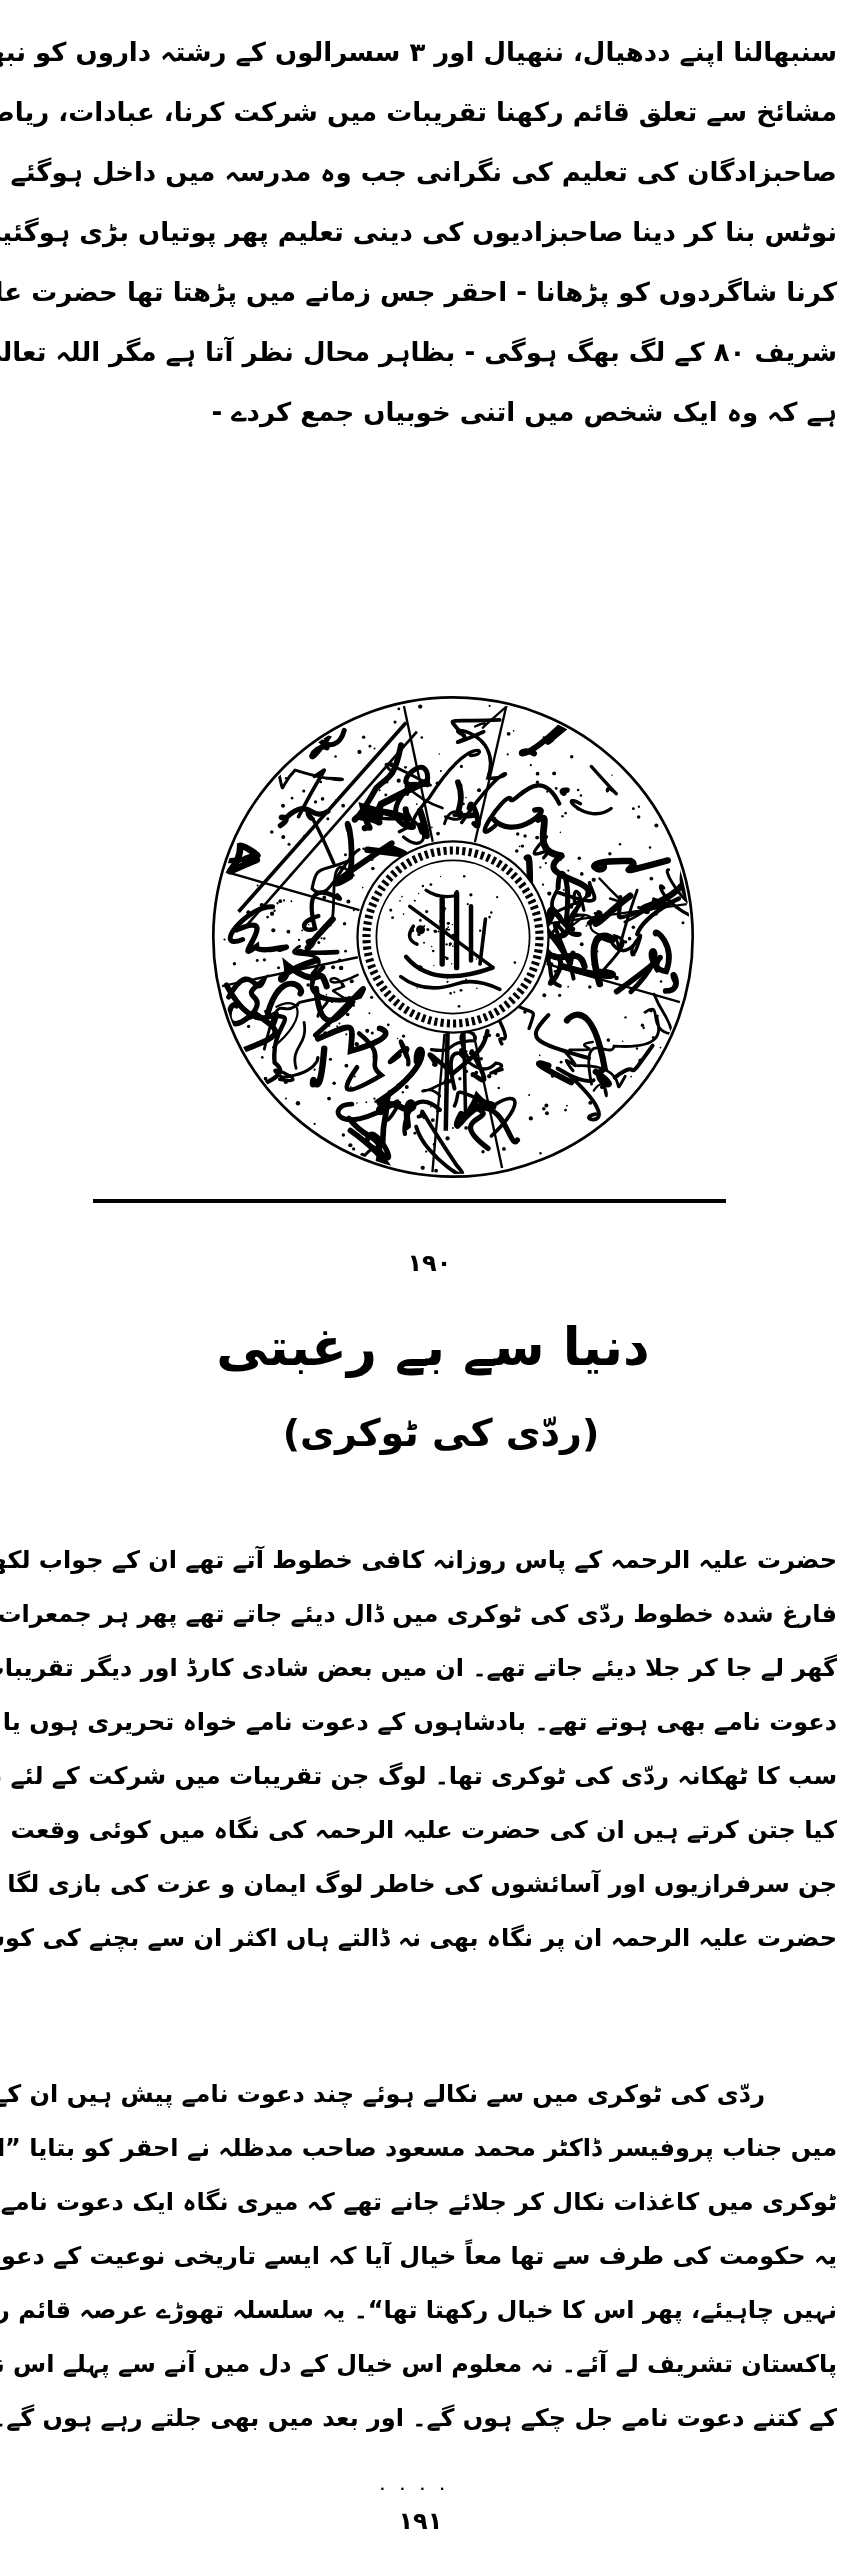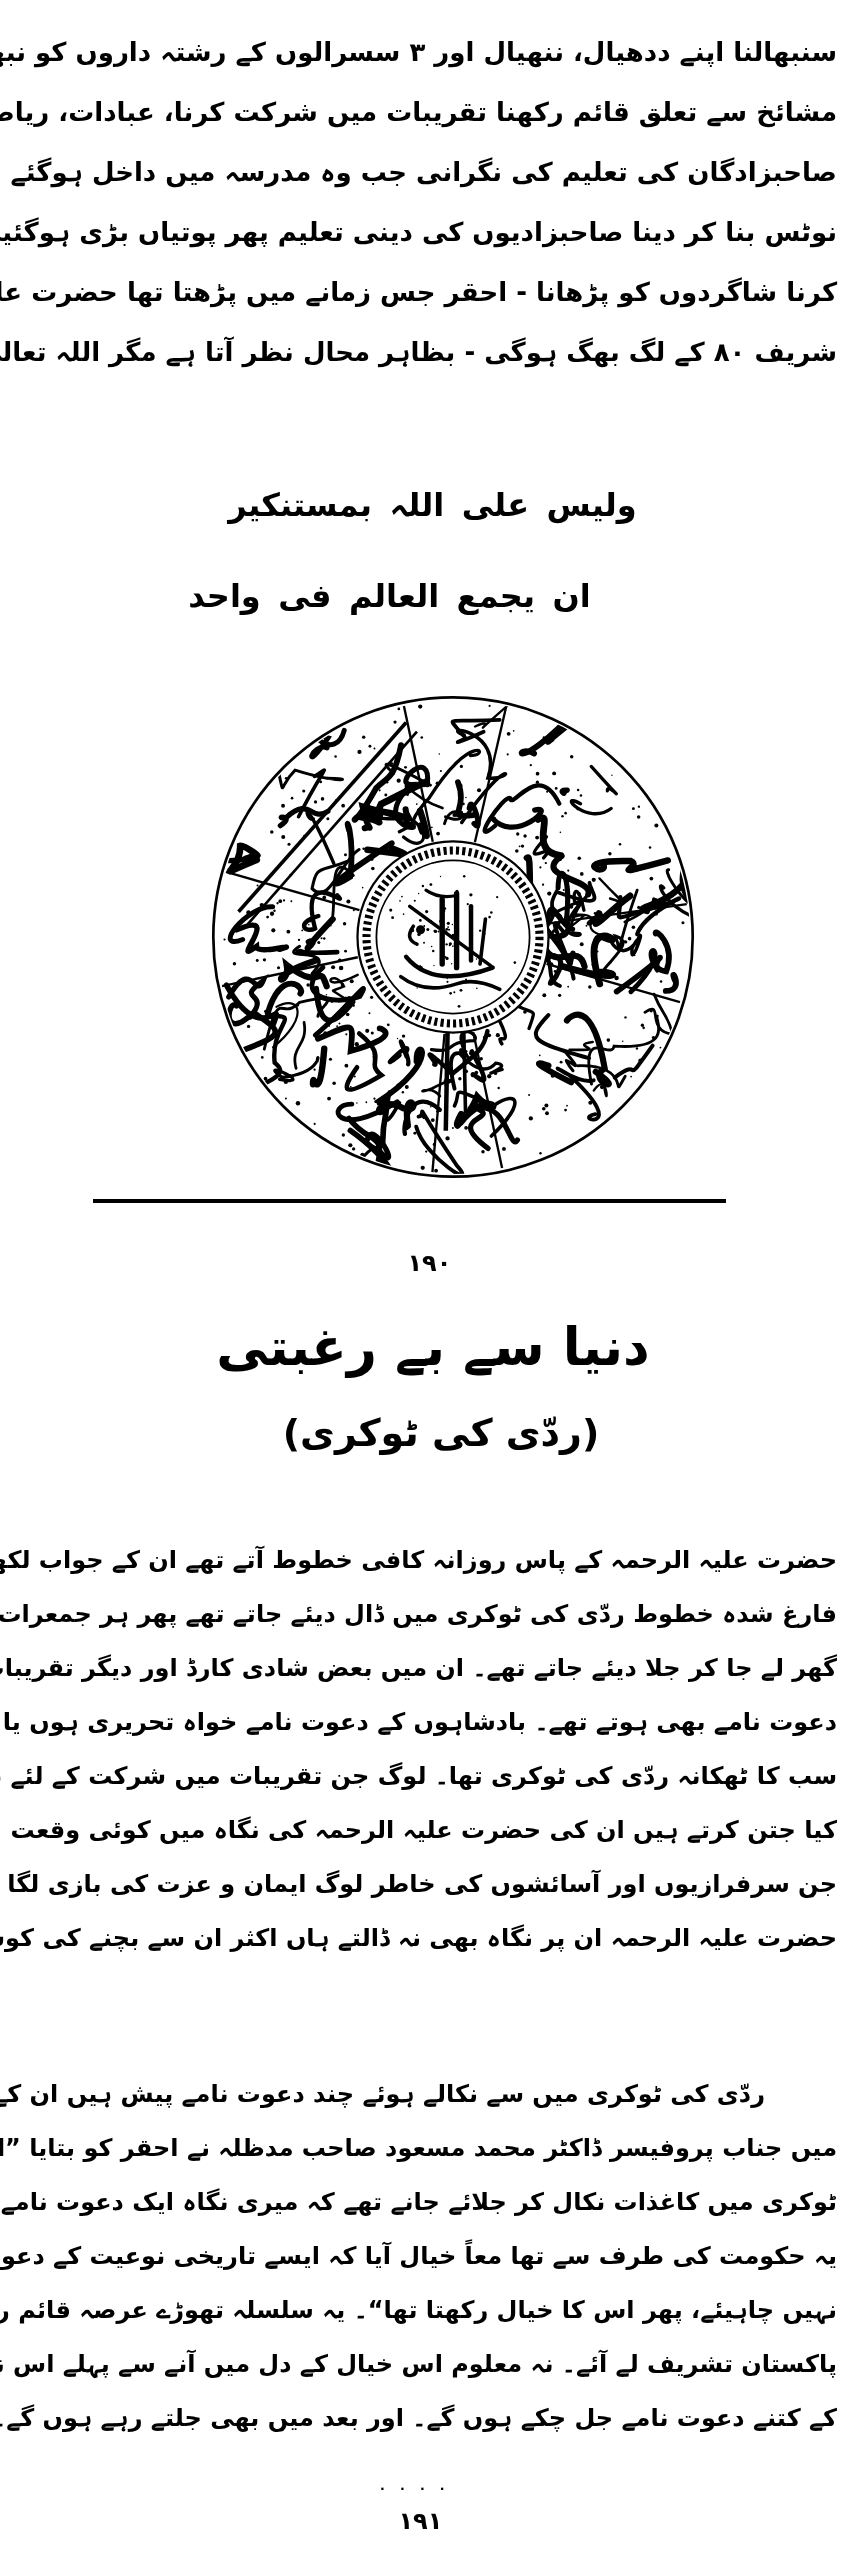--- a/index.html
+++ b/index.html
@@ -47,25 +47,24 @@
 
 <div id="page" dir="rtl">
 
   <div id="top-para" class="abs textblock">
       <div class="t-line">سنبھالنا اپنے ددھیال، ننھیال اور ۳ سسرالوں کے رشتہ داروں کو نبھانا - ہم عصر علما و</div>
       <div class="t-line">مشائخ سے تعلق قائم رکھنا تقریبات میں شرکت کرنا، عبادات، ریاضات، مجاہدات</div>
       <div class="t-line">صاحبزادگان کی تعلیم کی نگرانی جب وہ مدرسہ میں داخل ہوگئے تو امتحان کی تیاری کرانا</div>
       <div class="t-line">نوٹس بنا کر دینا صاحبزادیوں کی دینی تعلیم پھر پوتیاں بڑی ہوگئیں ان کی تعلیم و تربیت</div>
       <div class="t-line">کرنا شاگردوں کو پڑھانا - احقر جس زمانے میں پڑھتا تھا حضرت علیہ الرحمہ کی عمر</div>
       <div class="t-line">شریف ۸۰ کے لگ بھگ ہوگی - بظاہر محال نظر آتا ہے مگر اللہ تعالیٰ کی قدرت سے کیا بعید</div>
+      <div class="t-line">ہے کہ وہ ایک شخص میں اتنی خوبیاں جمع کردے -</div>
     </div>
 
   <div id="arabic-couplet" class="abs">
-    <div class="v-line">ولیس علی اللہ بمستنکیر</div>
-    <div class="v-line second">ان یجمع العالم فی واحد</div>
   </div>
 
   <div id="medallion" class="abs">
     <svg id="medallion-svg" width="492" height="492" viewBox="0 0 546 546">
         <defs>
           <clipPath id="med-clip">
             <circle cx="273" cy="273" r="263"></circle>
           </clipPath>
         </defs>
         <circle cx="273" cy="273" r="266" fill="none" stroke="#000" stroke-width="3"></circle>

